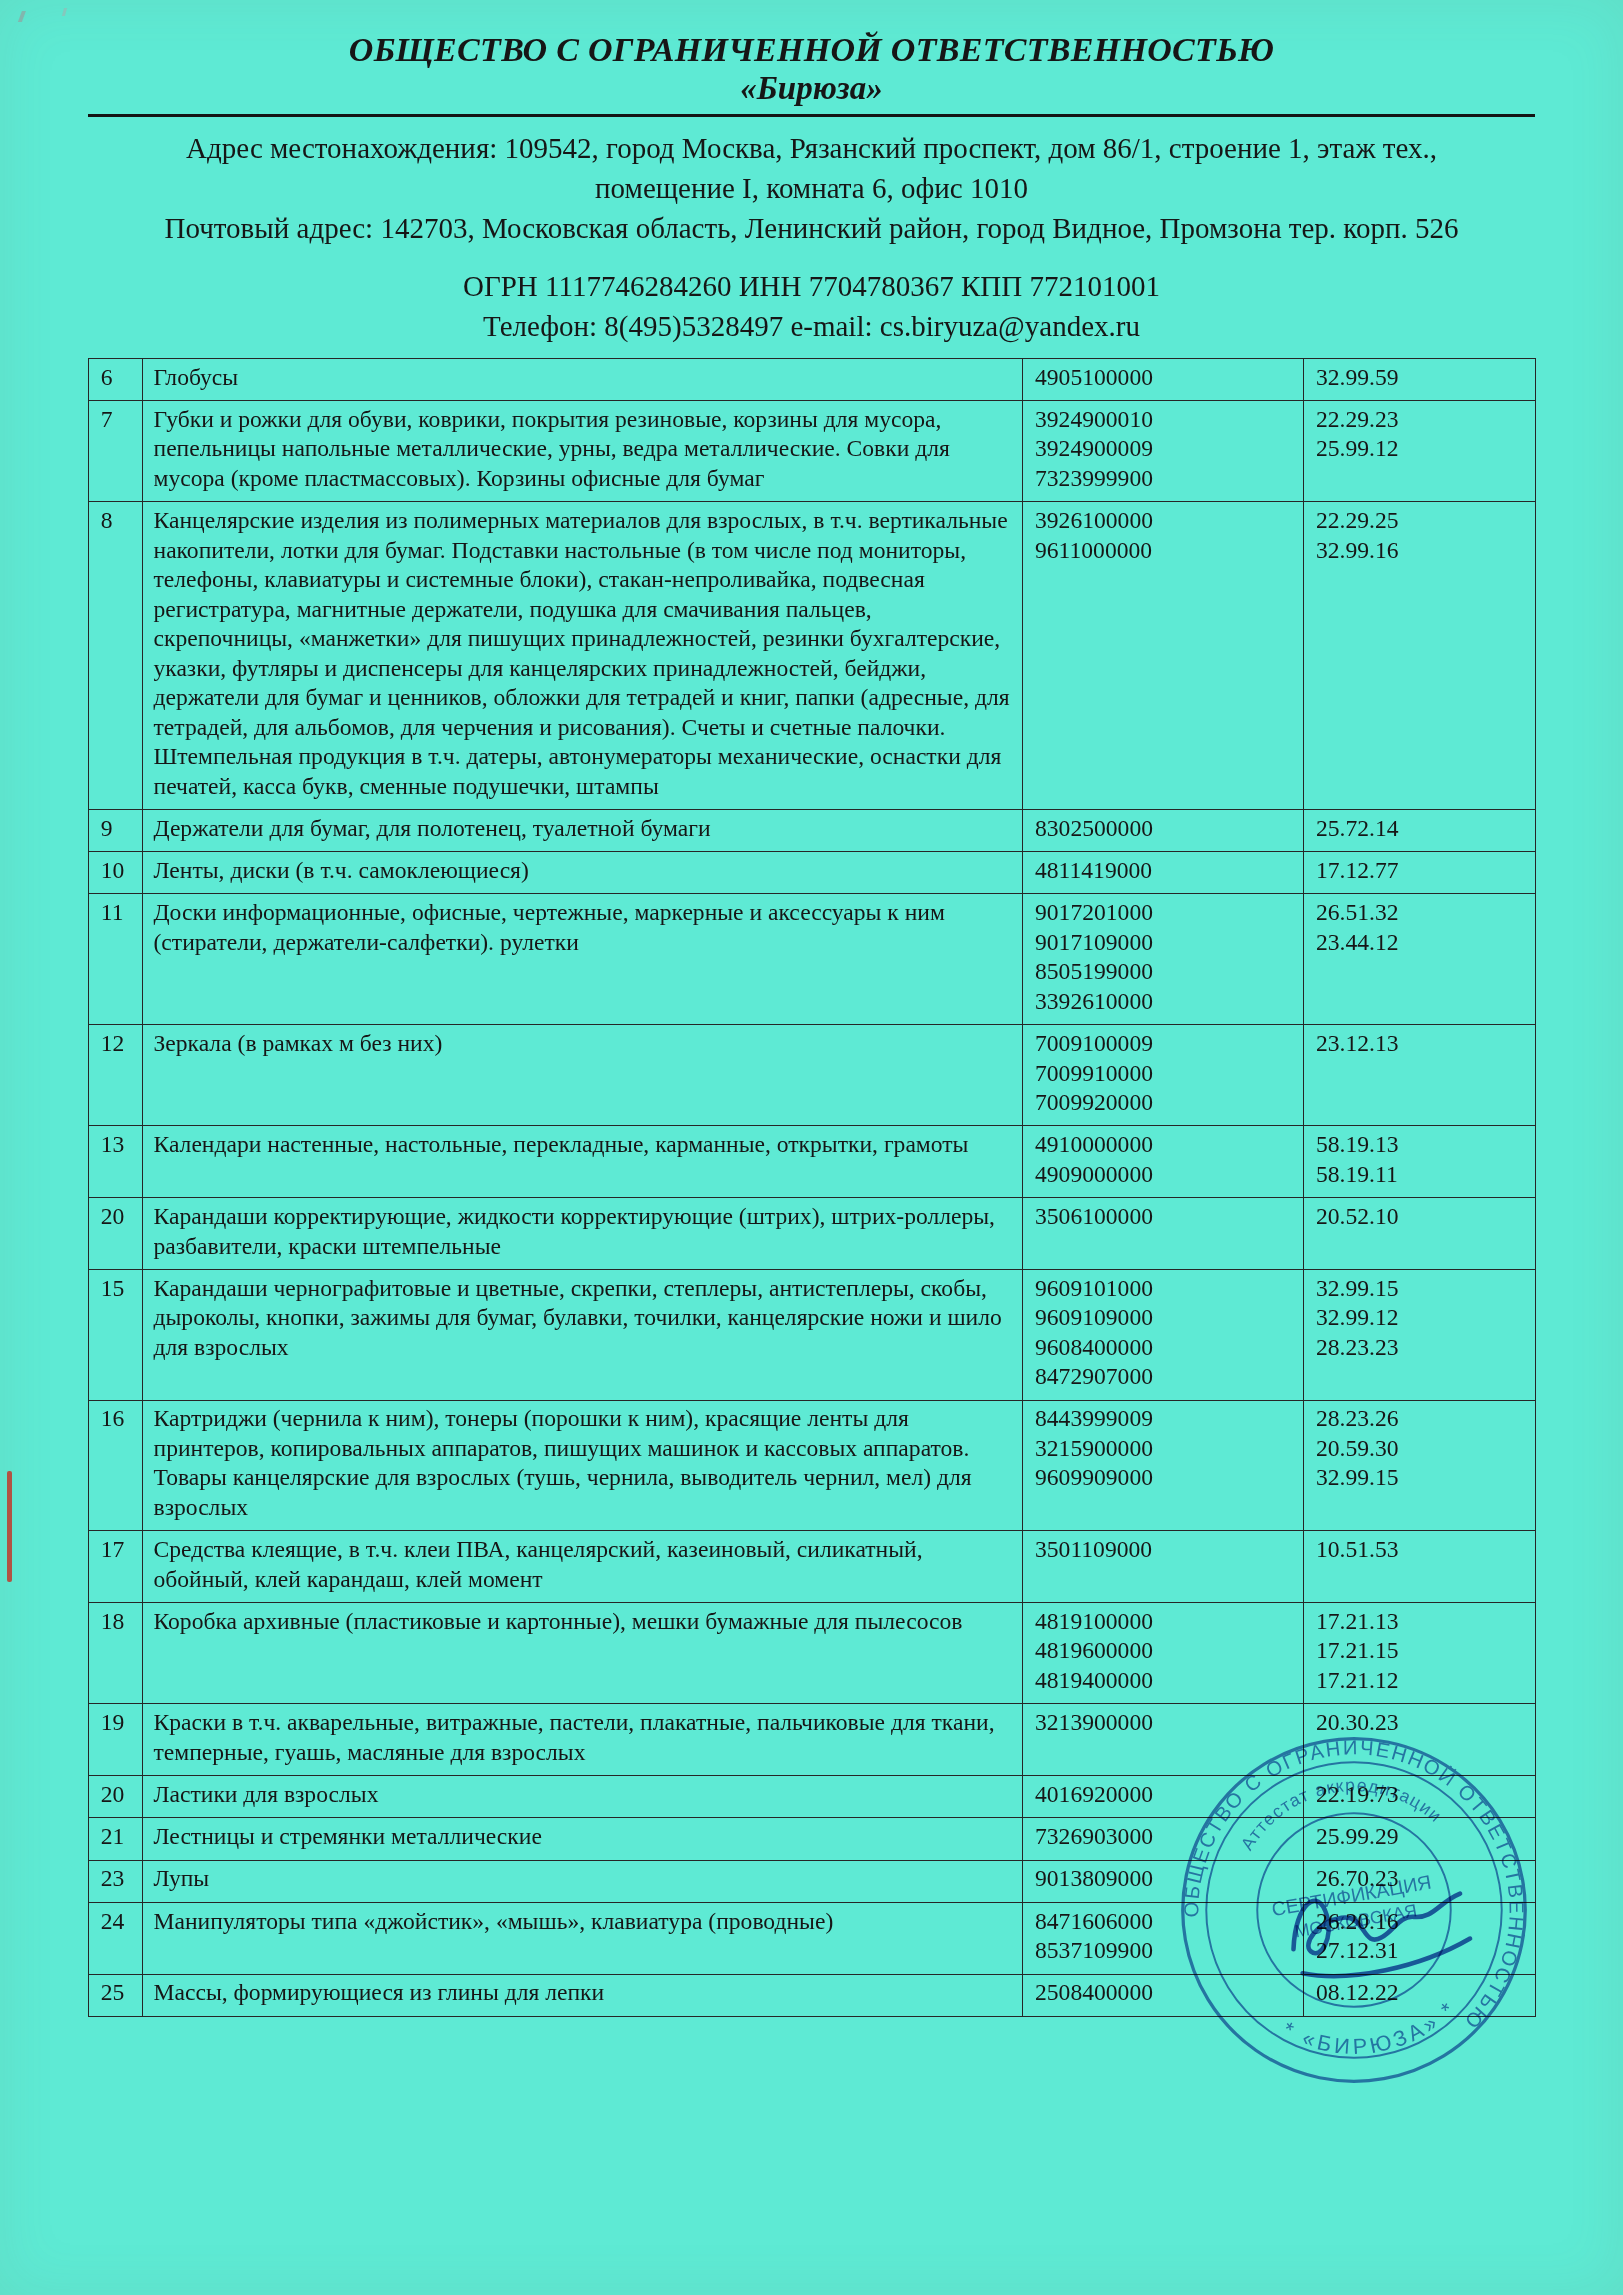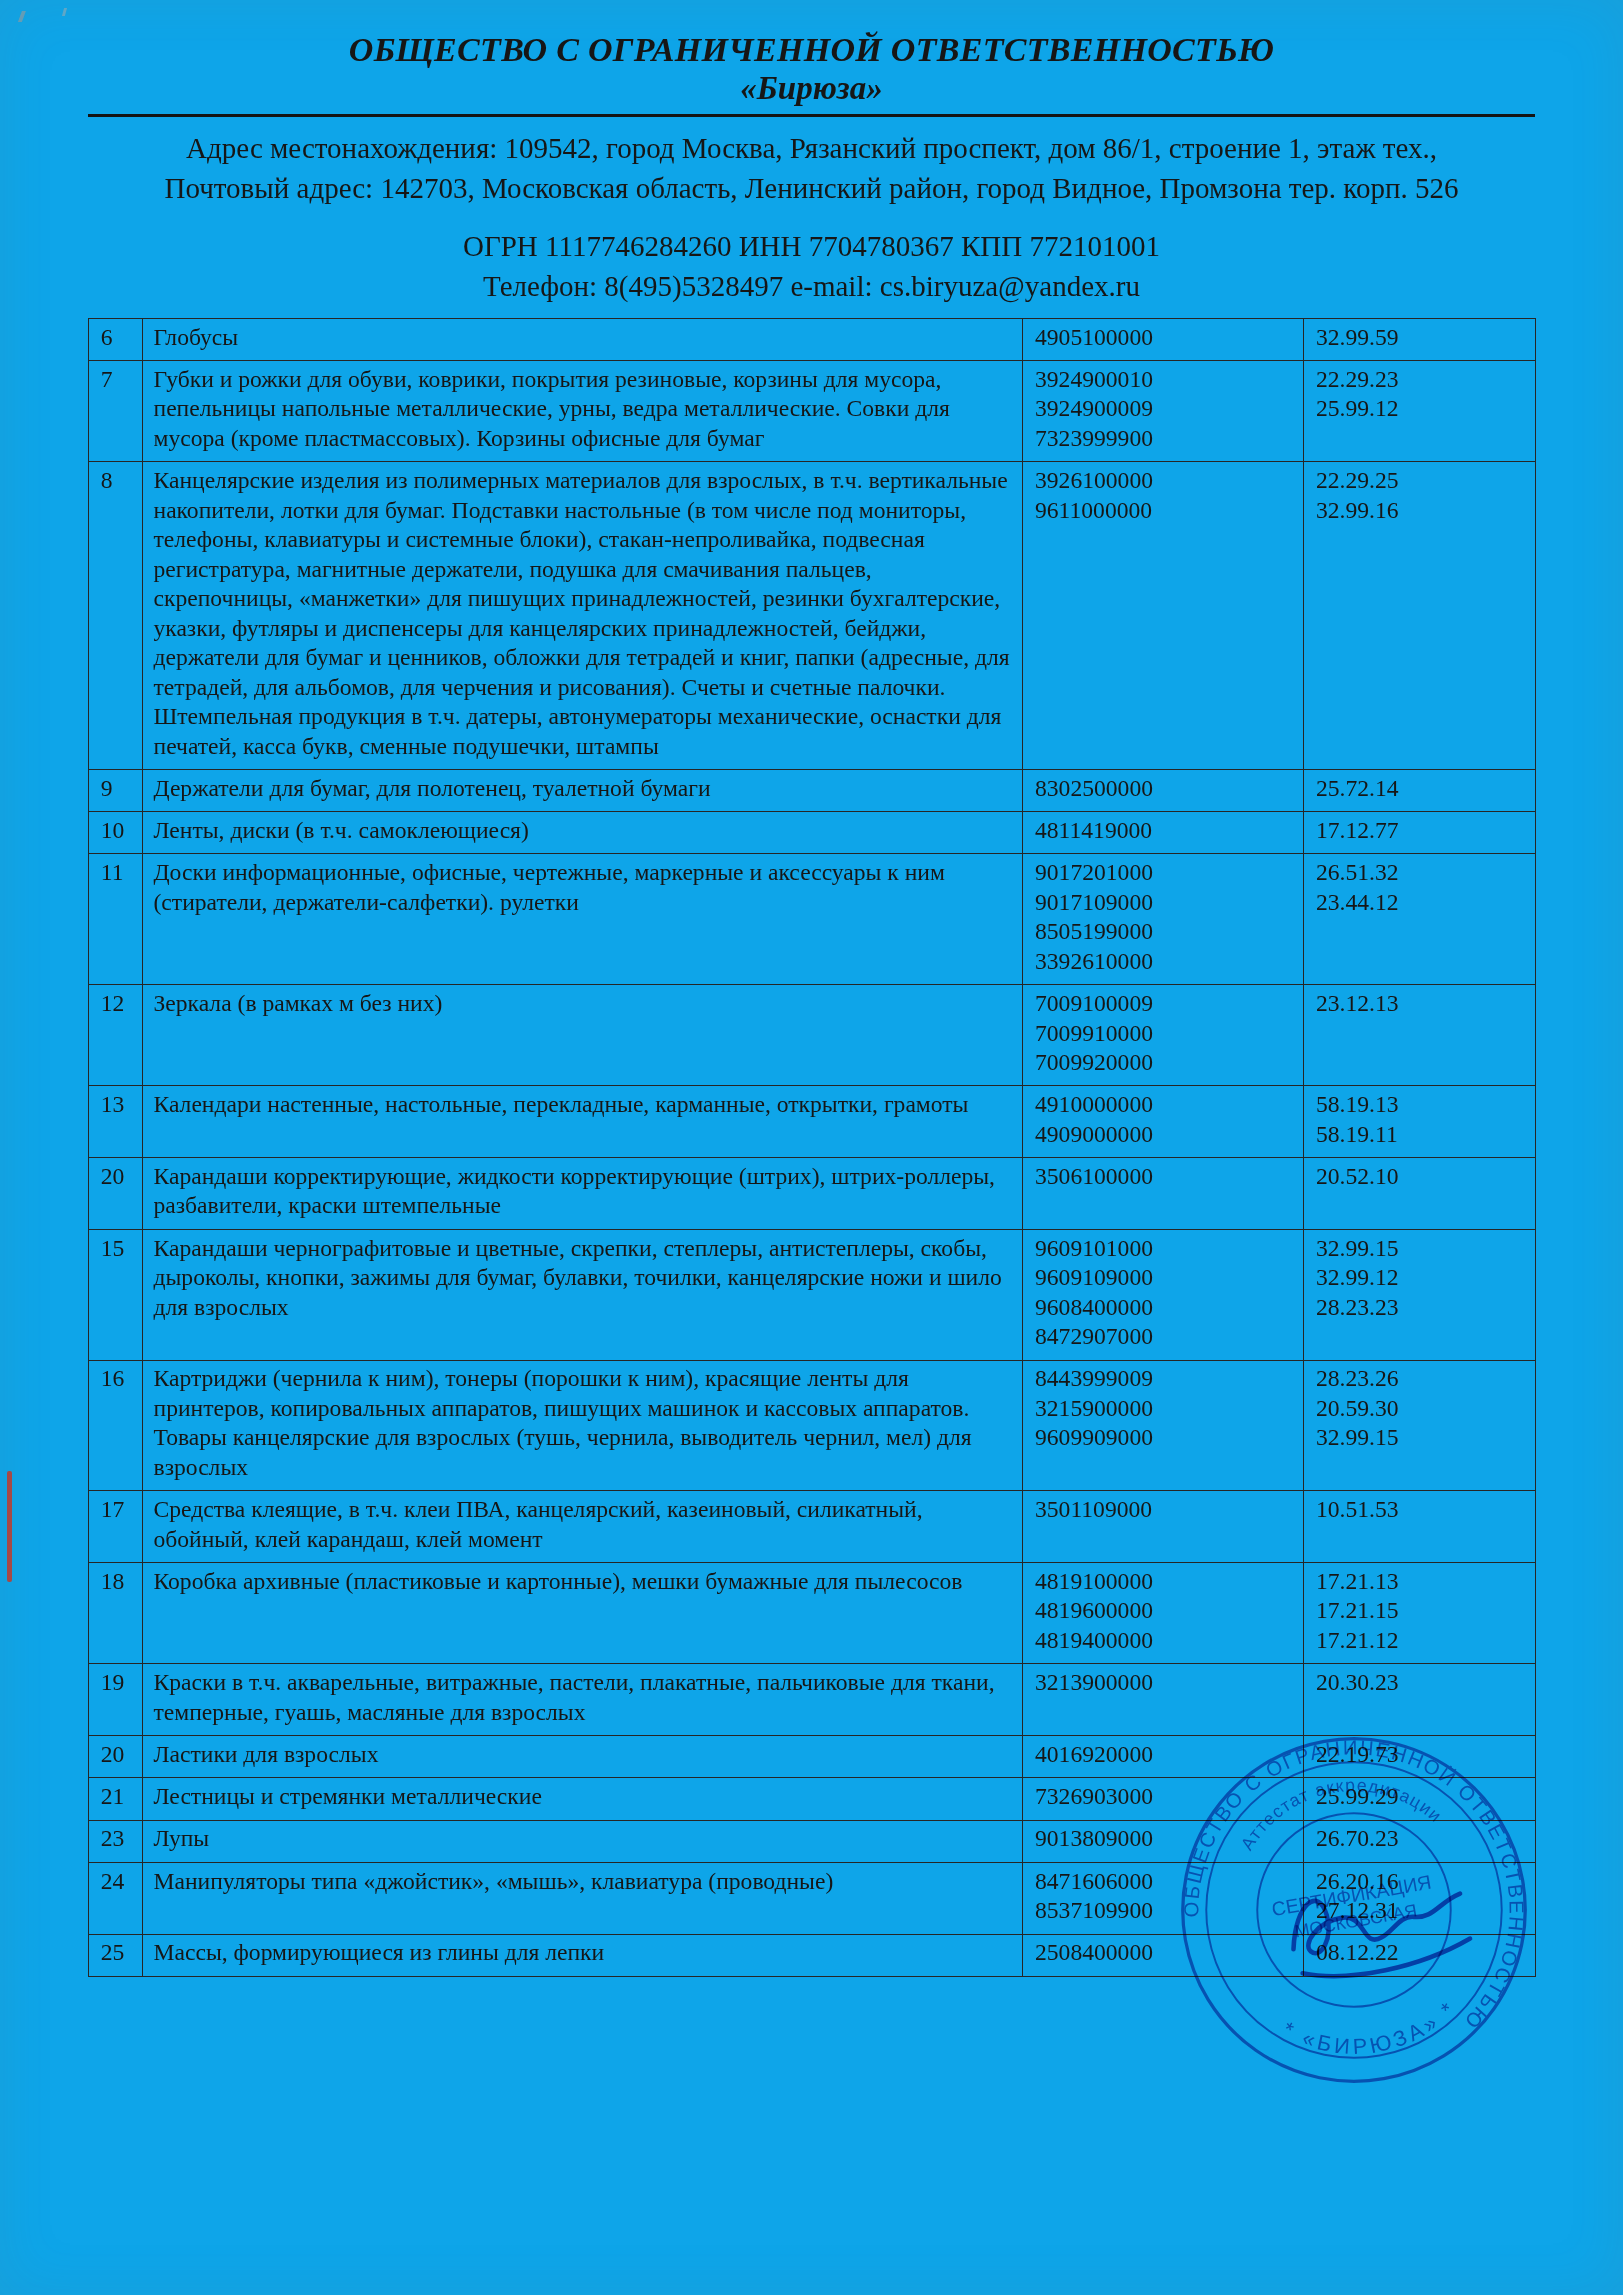--- a/index.html
+++ b/index.html
@@ -1,16 +1,16 @@
 <!DOCTYPE html>
 <html style="font-size:10.5px"><head>
 <meta charset="utf-8">
 <style>
   html,body{margin:0;padding:0;background:#6e6e6e;}
-  .page{position:relative;width:1623px;height:2295px;margin:0 auto;background:#0ea5e9;
+  .page{position:relative;width:1623px;height:2295px;margin:0 auto;background:#5eead4;
         font-family:"Liberation Serif","DejaVu Serif",serif;color:#161616;overflow:hidden;
         box-shadow:inset 0 0 59px rgba(120,110,80,.10);}
   .header{padding-top:31px;text-align:center;}
   .company-type{font-size:34px;font-weight:bold;font-style:italic;letter-spacing:0.3px;}
   .company-name{font-size:33px;font-weight:bold;font-style:italic;margin-top:1px;}
   .header-rule{width:1447px;height:3.9px;background:#141414;margin:6.5px auto 10.5px;}
   .addr{font-size:29px;line-height:1.38;margin:0;}
   .addr-gap{margin-top:18px;}
   .doc-table{border-collapse:collapse;table-layout:fixed;width:1447px;margin:11.8px 0 0 88px;}
   .doc-table td{border:1.3px solid #262626;vertical-align:top;font-size:23.6px;line-height:1.25;
@@ -35,20 +35,21 @@
 <div class="page">
 
   <div class="corner-mark"></div>
   <div class="corner-mark2"></div>
 
   <div class="header">
     <div class="company-type">ОБЩЕСТВО С ОГРАНИЧЕННОЙ ОТВЕТСТВЕННОСТЬЮ</div>
     <div class="company-name">«Бирюза»</div>
     <div class="header-rule"></div>
     <p class="addr">Адрес местонахождения: 109542, город Москва, Рязанский проспект, дом 86/1, строение 1, этаж тех.,</p>
+    <p class="addr">помещение I, комната 6, офис 1010</p>
     <p class="addr">Почтовый адрес: 142703, Московская область, Ленинский район, город Видное, Промзона тер. корп. 526</p>
     <p class="addr addr-gap">ОГРН 1117746284260 ИНН 7704780367 КПП 772101001</p>
     <p class="addr">Телефон: 8(495)5328497 e-mail: cs.biryuza@yandex.ru</p>
   </div>
 
   <table class="doc-table">
     <colgroup>
       <col style="width:54px">
       <col style="width:880px">
       <col style="width:281px">

